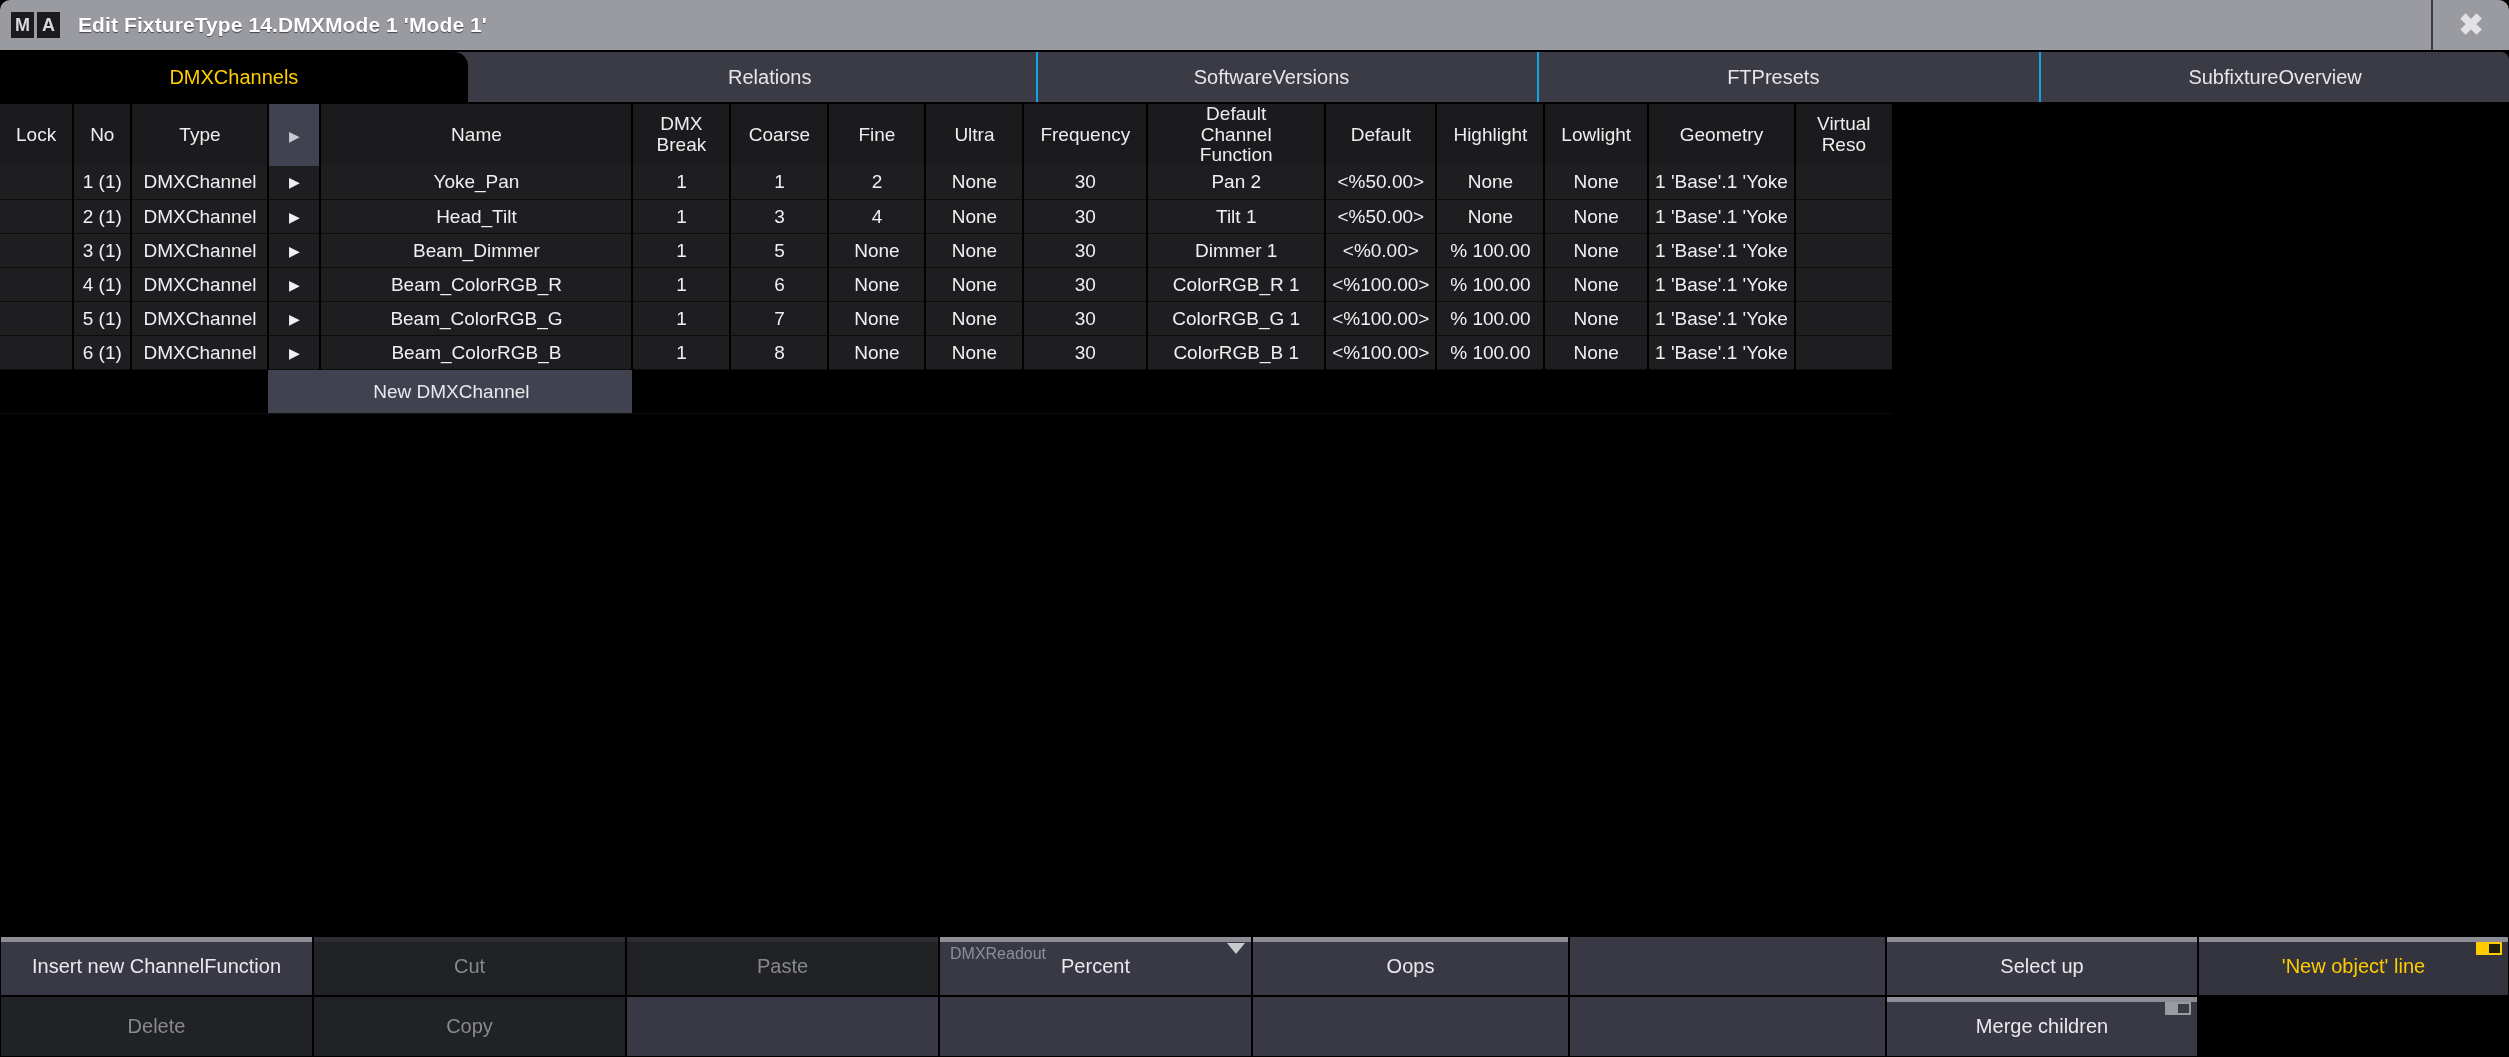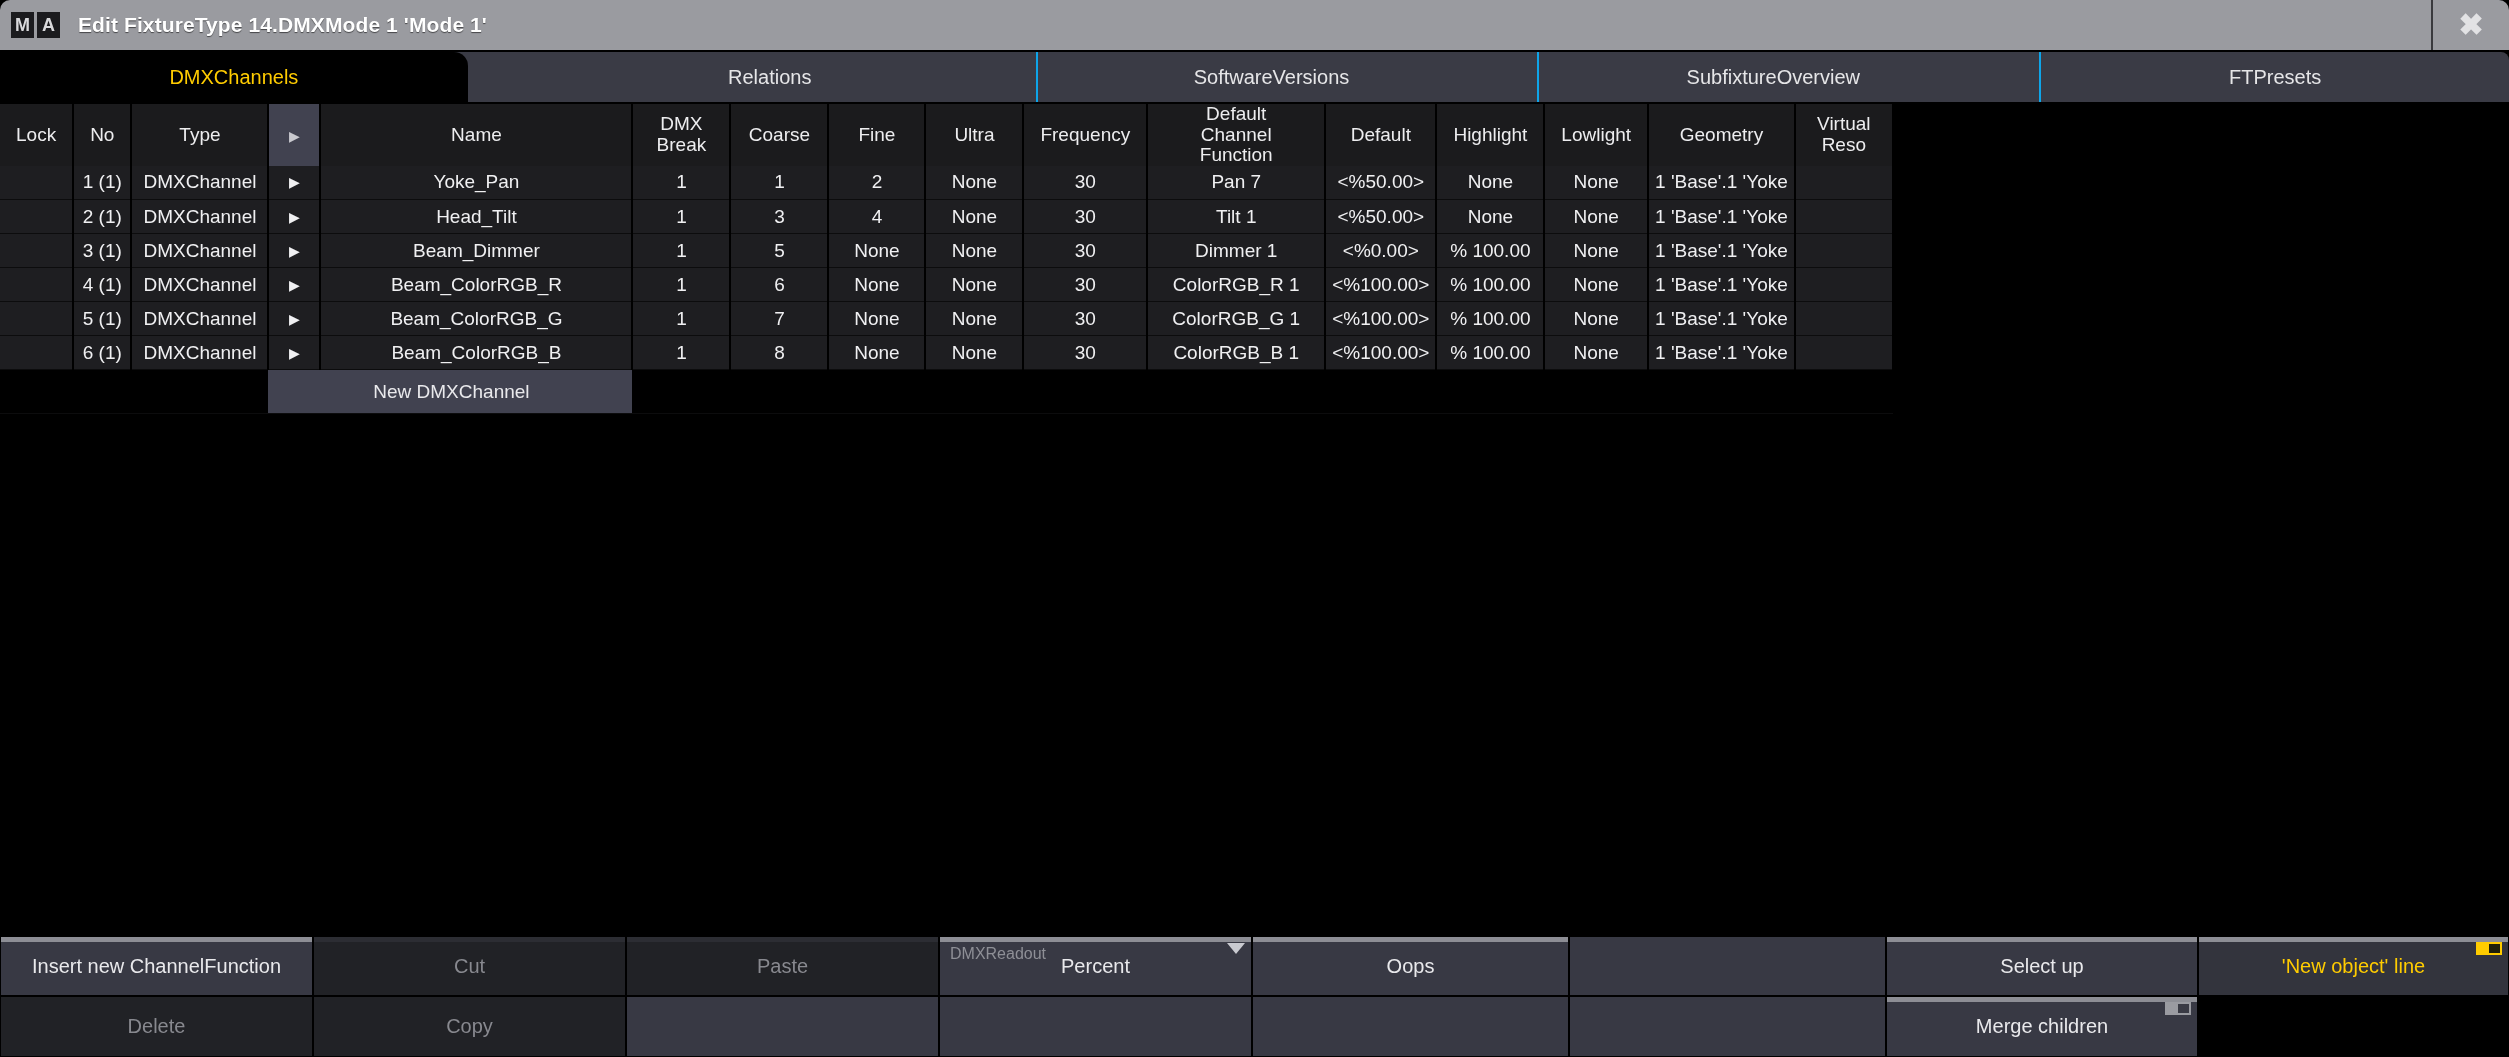--- a/index.html
+++ b/index.html
@@ -160,22 +160,22 @@
   </div>
   <div class="title-text">Edit FixtureType 14.DMXMode 1 'Mode 1'</div>
   <div class="title-spacer"></div>
   <div class="title-close">✖</div>
 </div>
 
 <div class="tabbar">
   <div class="tab active">DMXChannels</div>
   <div class="tab">Relations</div>
   <div class="tab">SoftwareVersions</div>
+  <div class="tab">FTPresets</div>
   <div class="tab">SubfixtureOverview</div>
-  <div class="tab">FTPresets</div>
 </div>
 
 <div class="table-wrap">
   <table class="grid">
     <colgroup>
       <col style="width:57px">
         <col style="width:52px">
         <col style="width:137px">
       <col style="width:52px">
         <col style="width:312px">
@@ -220,21 +220,21 @@
         <td class="lock"></td>
         <td class="nocol">1 (1)</td>
         <td class="typecol">DMXChannel</td>
         <td class="arrow">▶</td>
         <td class="namecol">Yoke_Pan</td>
         <td class="dim">1</td>
         <td>1</td>
         <td>2</td>
         <td class="dim">None</td>
         <td class="dim">30</td>
-        <td>Pan 7</td>
+        <td>Pan 2</td>
         <td class="orange">&lt;%50.00&gt;</td>
         <td class="dim">None</td>
         <td class="dim">None</td>
         <td>1 'Base'.1 'Yoke</td>
         <td></td>
       </tr>
 
       <tr>
         <td class="lock"></td>
         <td class="nocol">2 (1)</td>

